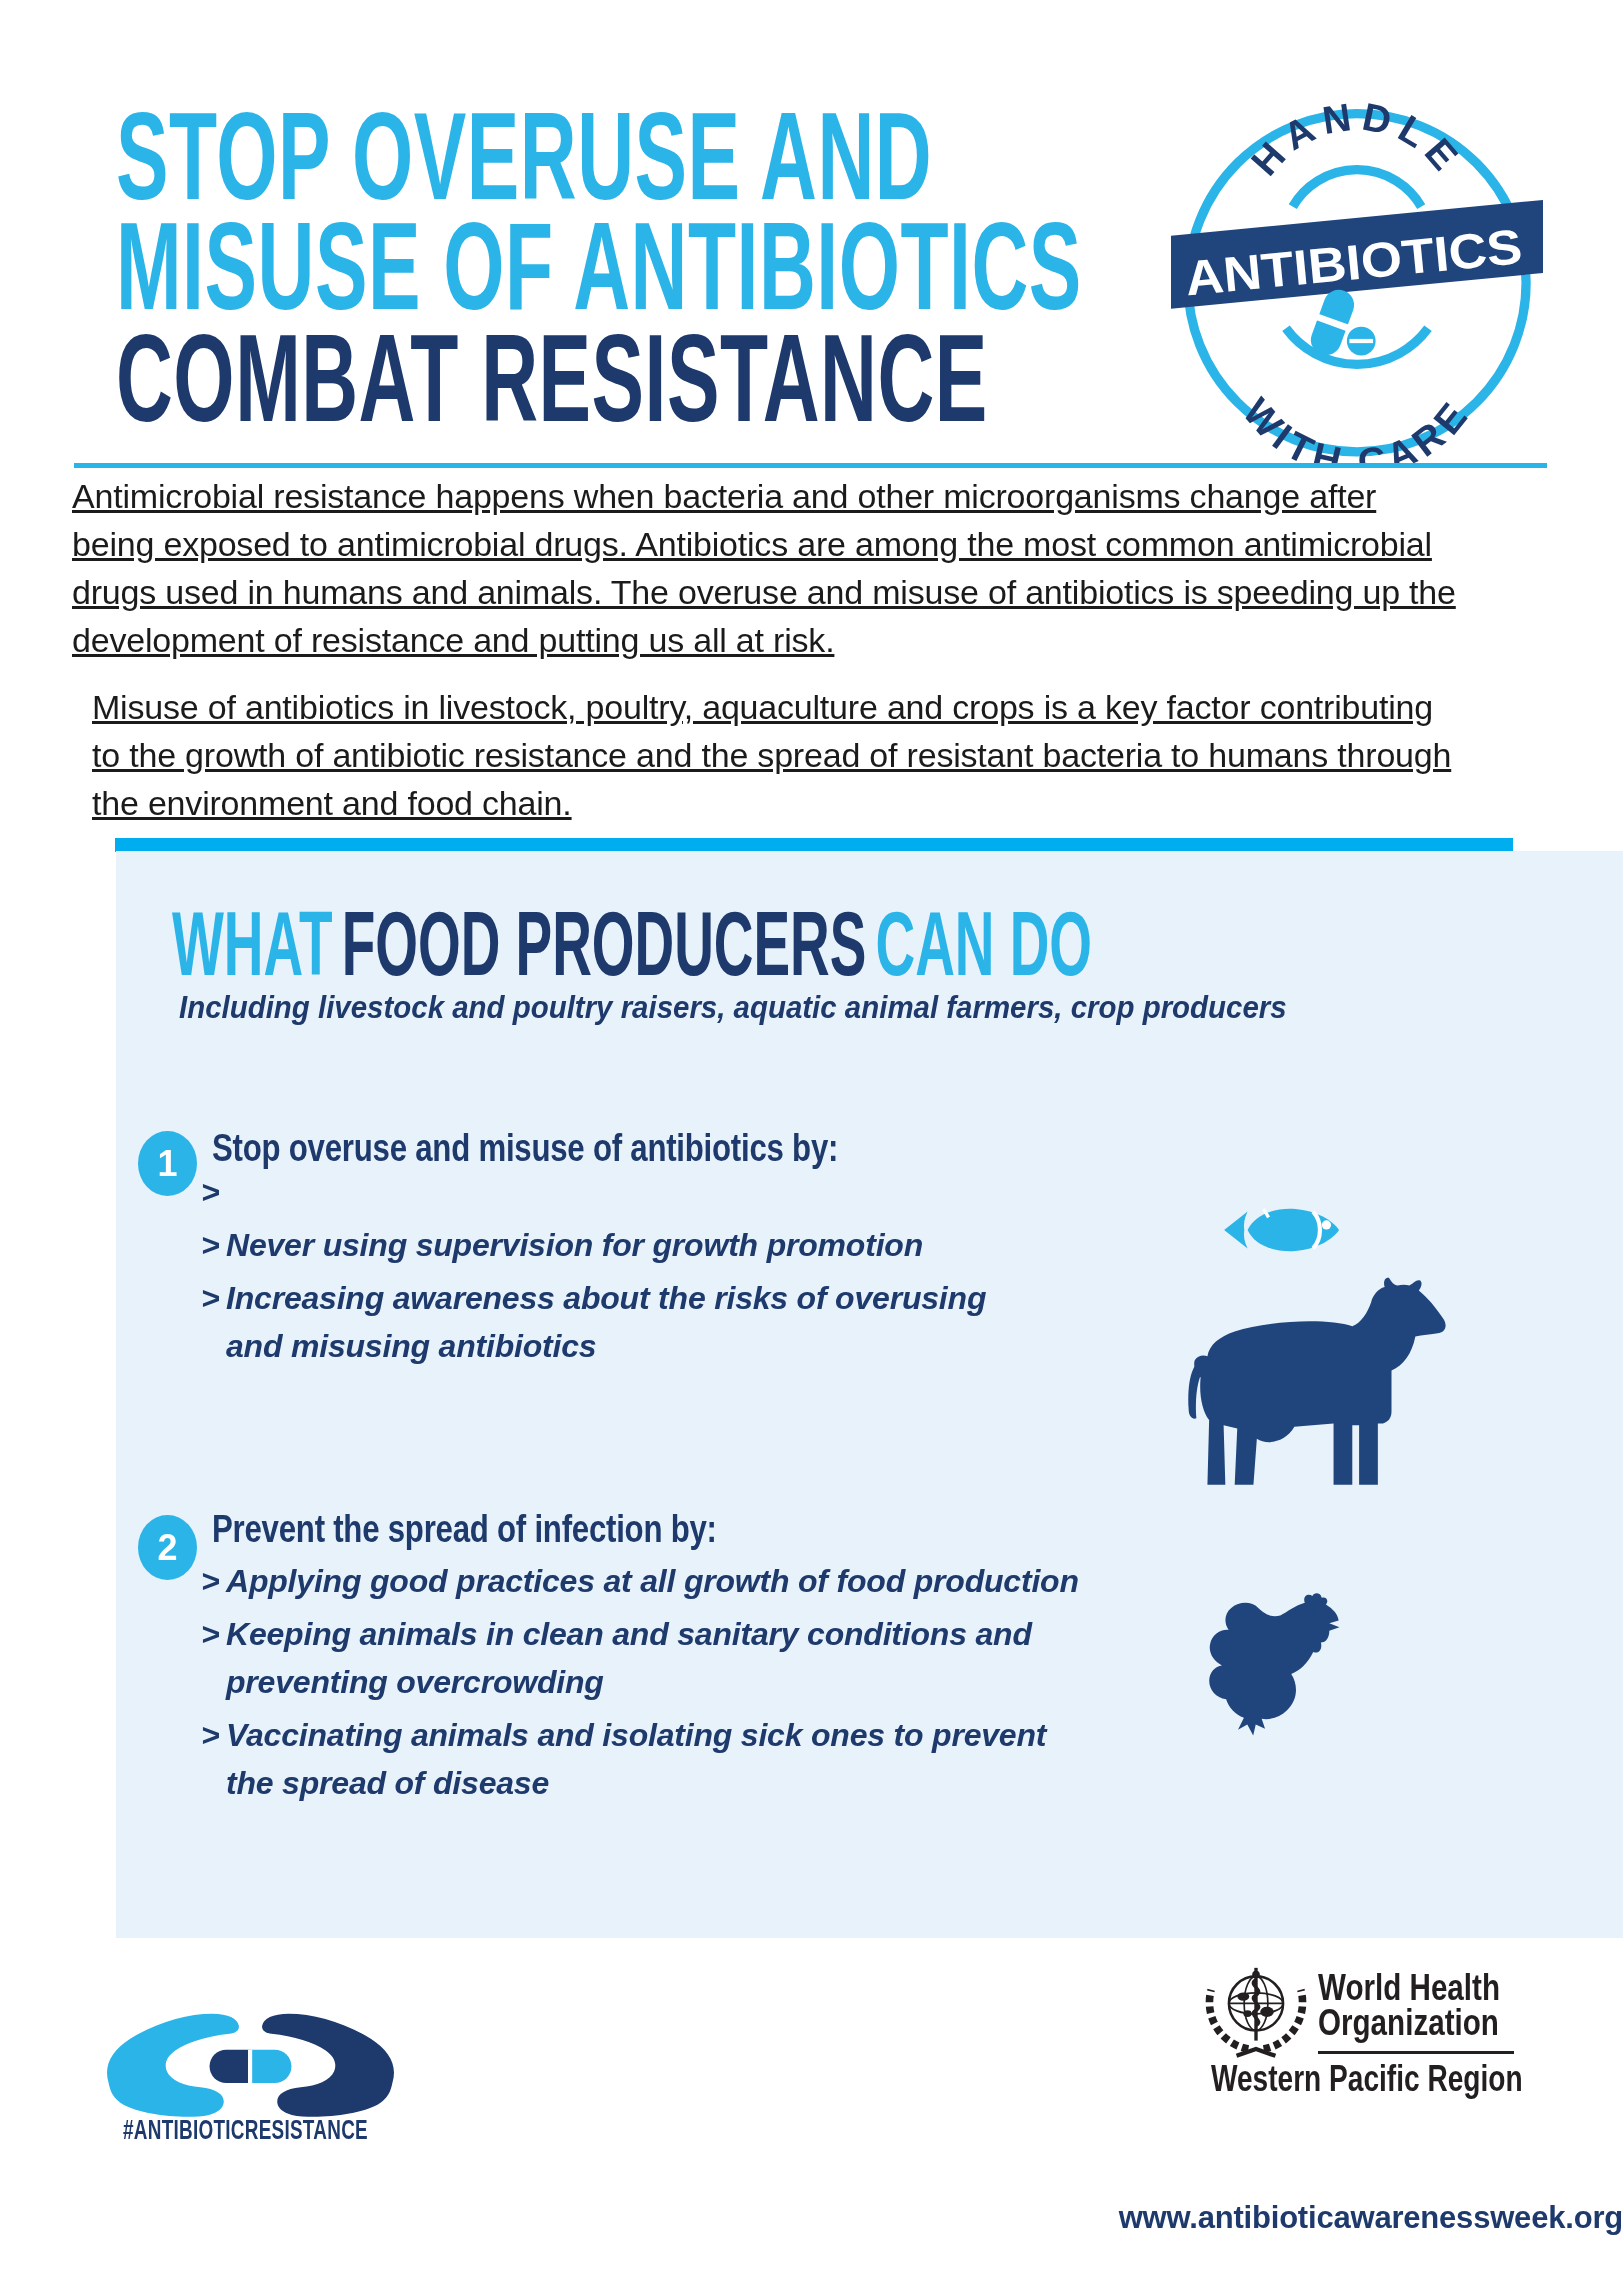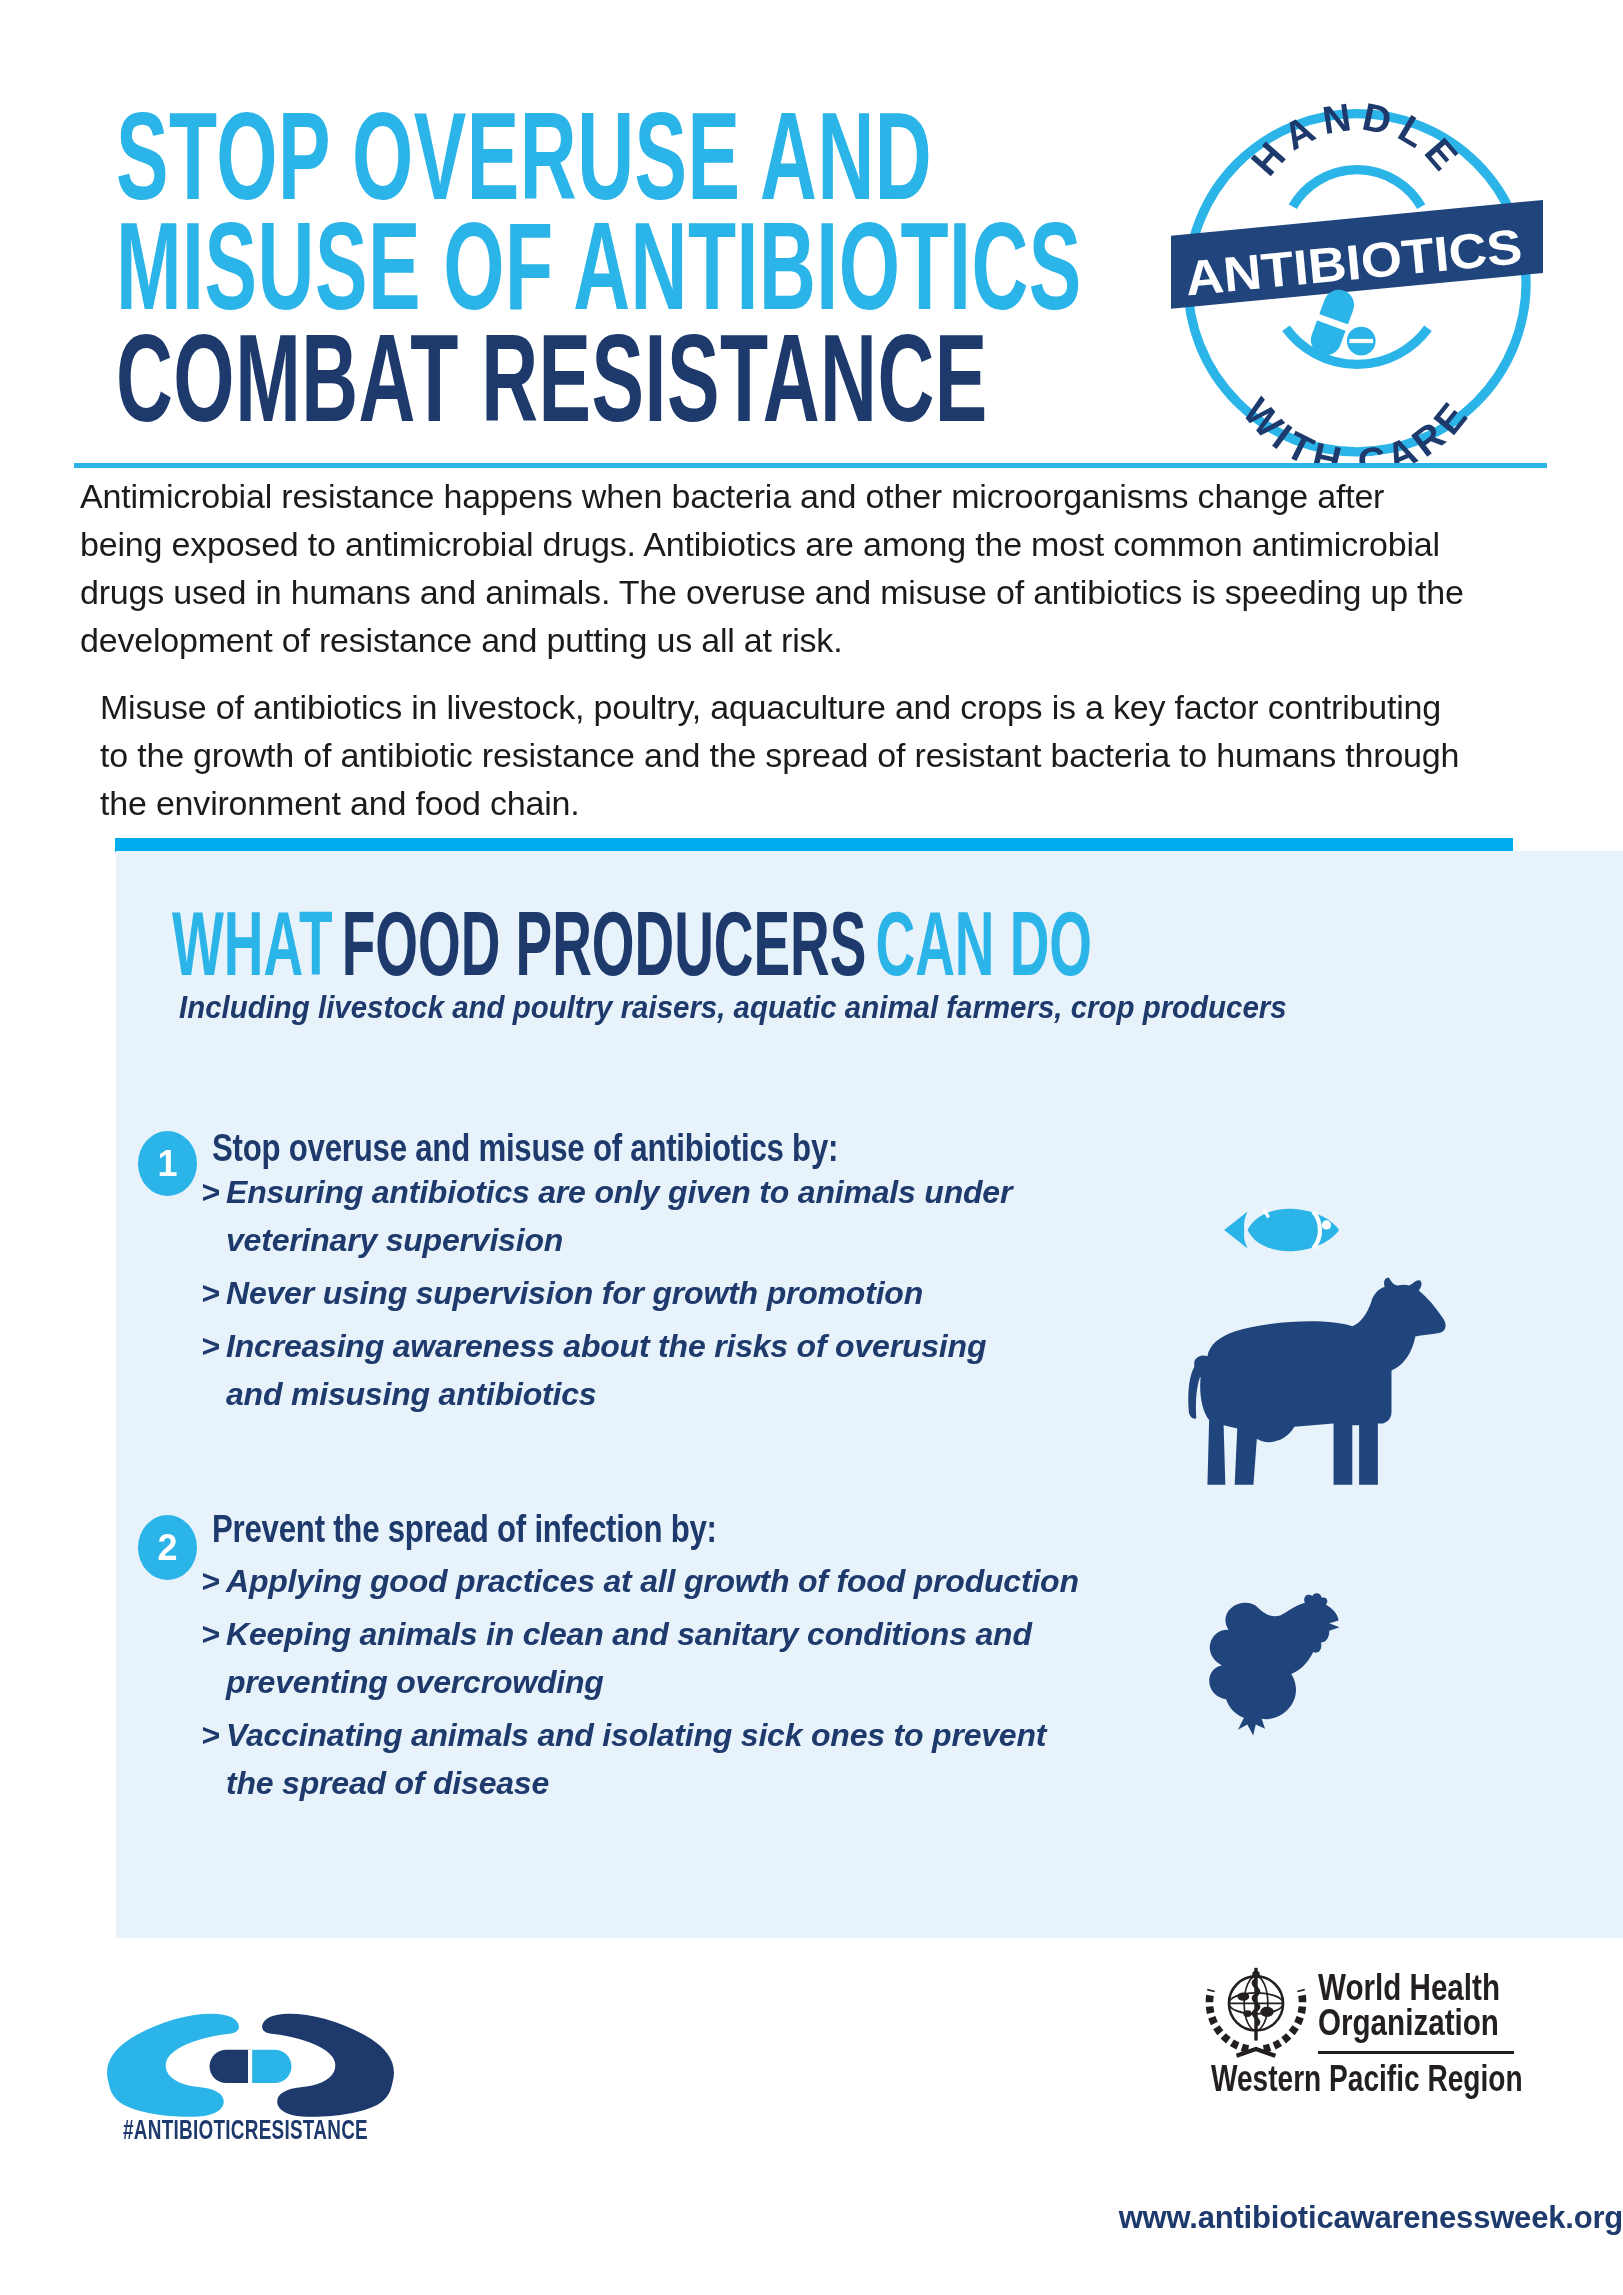--- a/index.html
+++ b/index.html
@@ -11,22 +11,22 @@
     letter-spacing:0.8px;transform:scaleX(0.63);transform-origin:0 0;white-space:nowrap;}
   .t1{top:93px;color:var(--cyan);}
   .t2{top:203px;color:var(--cyan);}
   .t3{top:315px;color:var(--navy);}
 
   
   .rule-thin{position:absolute;left:74px;top:463px;width:1473px;height:5px;background:var(--cyan);}
   .bar-thick{position:absolute;left:115px;top:838px;width:1398px;height:13.5px;background:var(--barcyan);}
 
   
-  .para{position:absolute;left:80px;font-size:34px;line-height:48px;color:#1b1b1b;
-    letter-spacing:-0.2px;white-space:nowrap;}
+  .para{position:absolute;left:72px;font-size:34px;line-height:48px;color:#1b1b1b;
+    letter-spacing:-0.2px;white-space:nowrap;text-decoration:underline;}
   .para1{top:472px;}
   .para2{top:683px;margin-left:20px;}
 
   
   .panel{position:absolute;left:116px;top:851px;width:1612px;height:1087px;background:#E7F2FA;}
   .panel-heading{position:absolute;left:56px;top:48px;font-weight:700;font-size:90px;line-height:1;
     transform:scaleX(0.61);transform-origin:0 0;white-space:nowrap;letter-spacing:0px;}
   .panel-heading .cy{color:var(--cyan);}
   .panel-heading .nv{color:var(--navy);margin:0 15px;}
   .panel-sub{position:absolute;left:63px;top:138px;font-size:32px;font-style:italic;font-weight:700;
@@ -120,21 +120,20 @@
     <div class="panel-heading">
       <span class="cy">WHAT</span><span class="nv">FOOD PRODUCERS</span><span class="cy">CAN DO</span>
     </div>
     <div class="panel-sub">Including livestock and poultry raisers, aquatic animal farmers, crop producers</div>
 
     <div class="num-badge nb1">1</div>
     <div class="sec-heading sh1">Stop overuse and misuse of antibiotics by:</div>
     <div class="bullets bl1">
         <div class="bullet">
           <span class="marker">&gt;</span>
-          <span class="btxt">Ensuring antibiotics are only given to animals under<br>veterinary supervision</span>
         </div>
         <div class="bullet">
           <span class="marker">&gt;</span>
           <span class="btxt">Never using supervision for growth promotion</span>
         </div>
         <div class="bullet">
           <span class="marker">&gt;</span>
           <span class="btxt">Increasing awareness about the risks of overusing<br>and misusing antibiotics</span>
         </div>
       </div>

